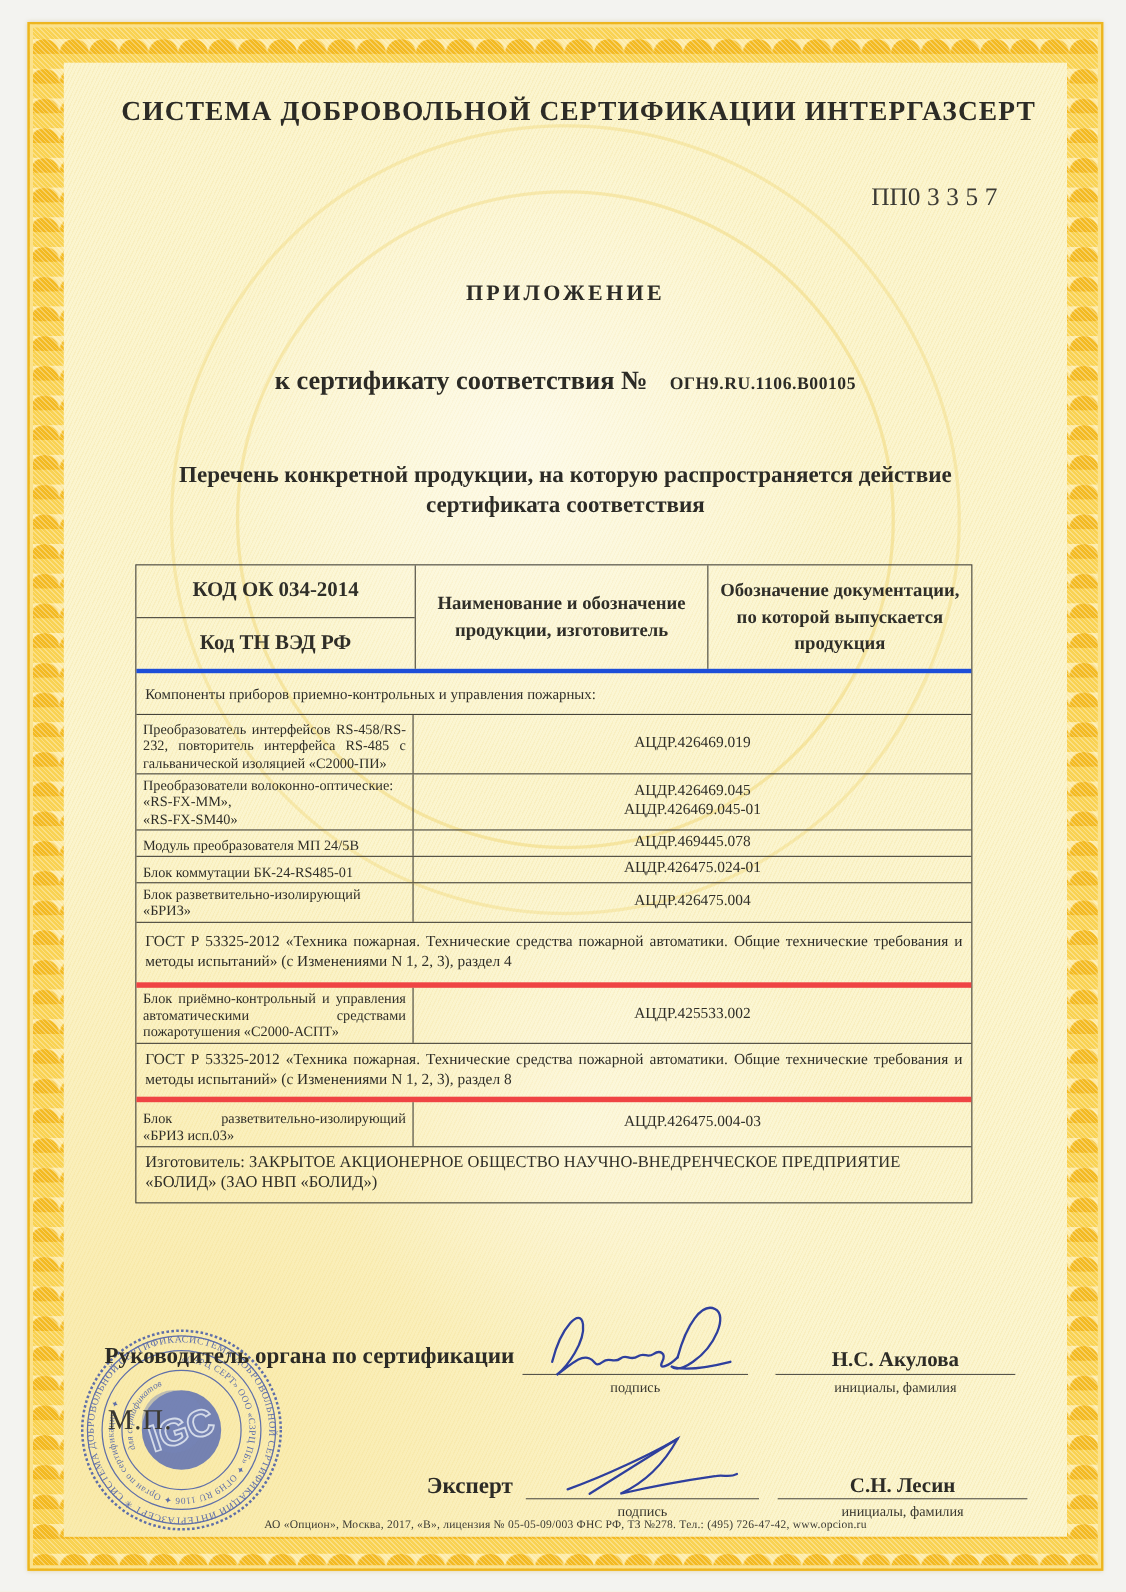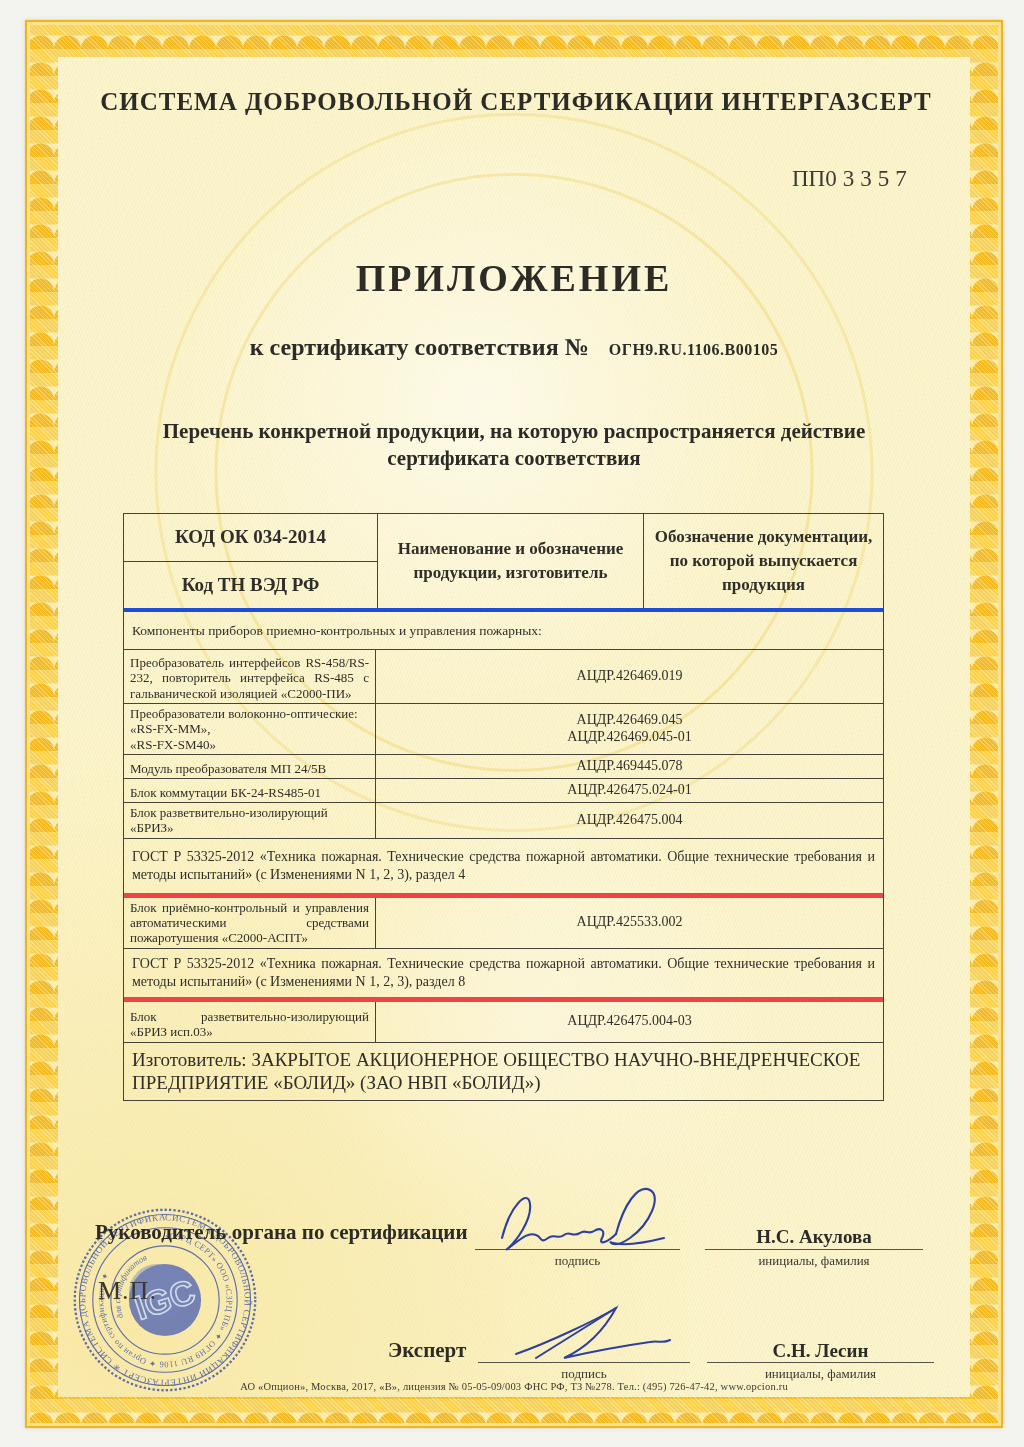--- a/index.html
+++ b/index.html
@@ -35,31 +35,31 @@
       radial-gradient(circle 420px at 46% 26%, rgba(255,255,255,0.55), rgba(255,255,255,0) 70%),
       radial-gradient(circle 330px at 52% 72%, rgba(255,255,255,0.35), rgba(255,255,255,0) 70%),
       radial-gradient(circle at 50% 31%, rgba(0,0,0,0) 296px, rgba(240,214,116,0.5) 297px 299px, rgba(0,0,0,0) 300px),
       radial-gradient(circle at 50% 31%, rgba(0,0,0,0) 356px, rgba(240,214,116,0.4) 357px 359px, rgba(0,0,0,0) 360px),
       radial-gradient(circle at 8% 95%, rgba(247,222,130,0.5), rgba(247,222,130,0) 40%),
       repeating-linear-gradient(115deg, rgba(238,214,130,0.20) 0 1px, rgba(255,255,255,0) 1px 3px);
   }
 
   
   .sys-title{
-    position:absolute;left:60px;top:88px;width:912px;
+    position:absolute;left:70px;top:88px;width:912px;
     text-align:center;font-size:25px;font-weight:bold;letter-spacing:1px;color:#2c2b26;
   }
   .form-num{
     position:absolute;left:792px;top:166px;display:flex;
     font-size:23px;color:#3b3a34;
   }
   .form-num .digits{letter-spacing:6px;}
   .doc-title{
     position:absolute;left:58px;top:256px;width:912px;text-align:center;
-    font-size:38px;font-weight:bold;letter-spacing:3px;color:#2c2b26;
+    font-size:20px;font-weight:bold;letter-spacing:3px;color:#2c2b26;
   }
   .cert-line{
     position:absolute;left:58px;top:334px;width:912px;text-align:center;color:#2c2b26;
   }
   .cert-line .prefix{font-size:24px;font-weight:bold;}
   .cert-line .number{font-size:16px;font-weight:bold;letter-spacing:0.5px;margin-left:20px;}
   .desc{
     position:absolute;left:58px;top:418px;width:912px;text-align:center;
     font-size:21px;font-weight:bold;line-height:1.3;color:#2c2b26;
   }
@@ -89,21 +89,21 @@
   .prow{display:flex;border-bottom:1px solid #45433a;}
   .prow:last-child{border-bottom:none;}
   .pname{width:252px;border-right:1px solid #45433a;padding:2px 6px;box-sizing:border-box;
          display:flex;flex-direction:column;justify-content:flex-end;text-align:justify;}
   .pname .line{display:block;}
   .pname .line.stretch{text-align:justify;text-align-last:justify;}
   .pdoc{flex:1;display:flex;flex-direction:column;align-items:center;justify-content:center;
         text-align:center;font-size:14px;padding:2px 4px;box-sizing:border-box;}
   .grow{border-bottom:5px solid #ef4444;padding:5px 8px;box-sizing:border-box;
         display:flex;align-items:center;text-align:justify;font-size:14px;line-height:1.28;}
-  .manurow{padding:5px 8px;font-size:19px;line-height:1.25;min-height:50px;box-sizing:border-box;}
+  .manurow{padding:5px 8px;font-size:15px;line-height:1.25;min-height:50px;box-sizing:border-box;}
 
   
   .sig-label{position:absolute;font-weight:bold;font-size:21px;color:#2c2b26;z-index:3;}
   .uline{position:absolute;border-top:1.5px solid #55534a;height:0;}
   .ucap{position:absolute;text-align:center;font-size:13px;color:#38372f;}
   .sig-name{position:absolute;text-align:center;font-weight:bold;font-size:19px;color:#2c2b26;}
   .ink{position:absolute;z-index:2;}
   .mp{position:absolute;left:98px;top:1276px;font-size:26px;color:#3a3831;z-index:3;letter-spacing:1px;}
   .stamp-wrap{position:absolute;left:70px;top:1205px;width:190px;height:190px;z-index:1;opacity:0.88;}
   .imprint{

